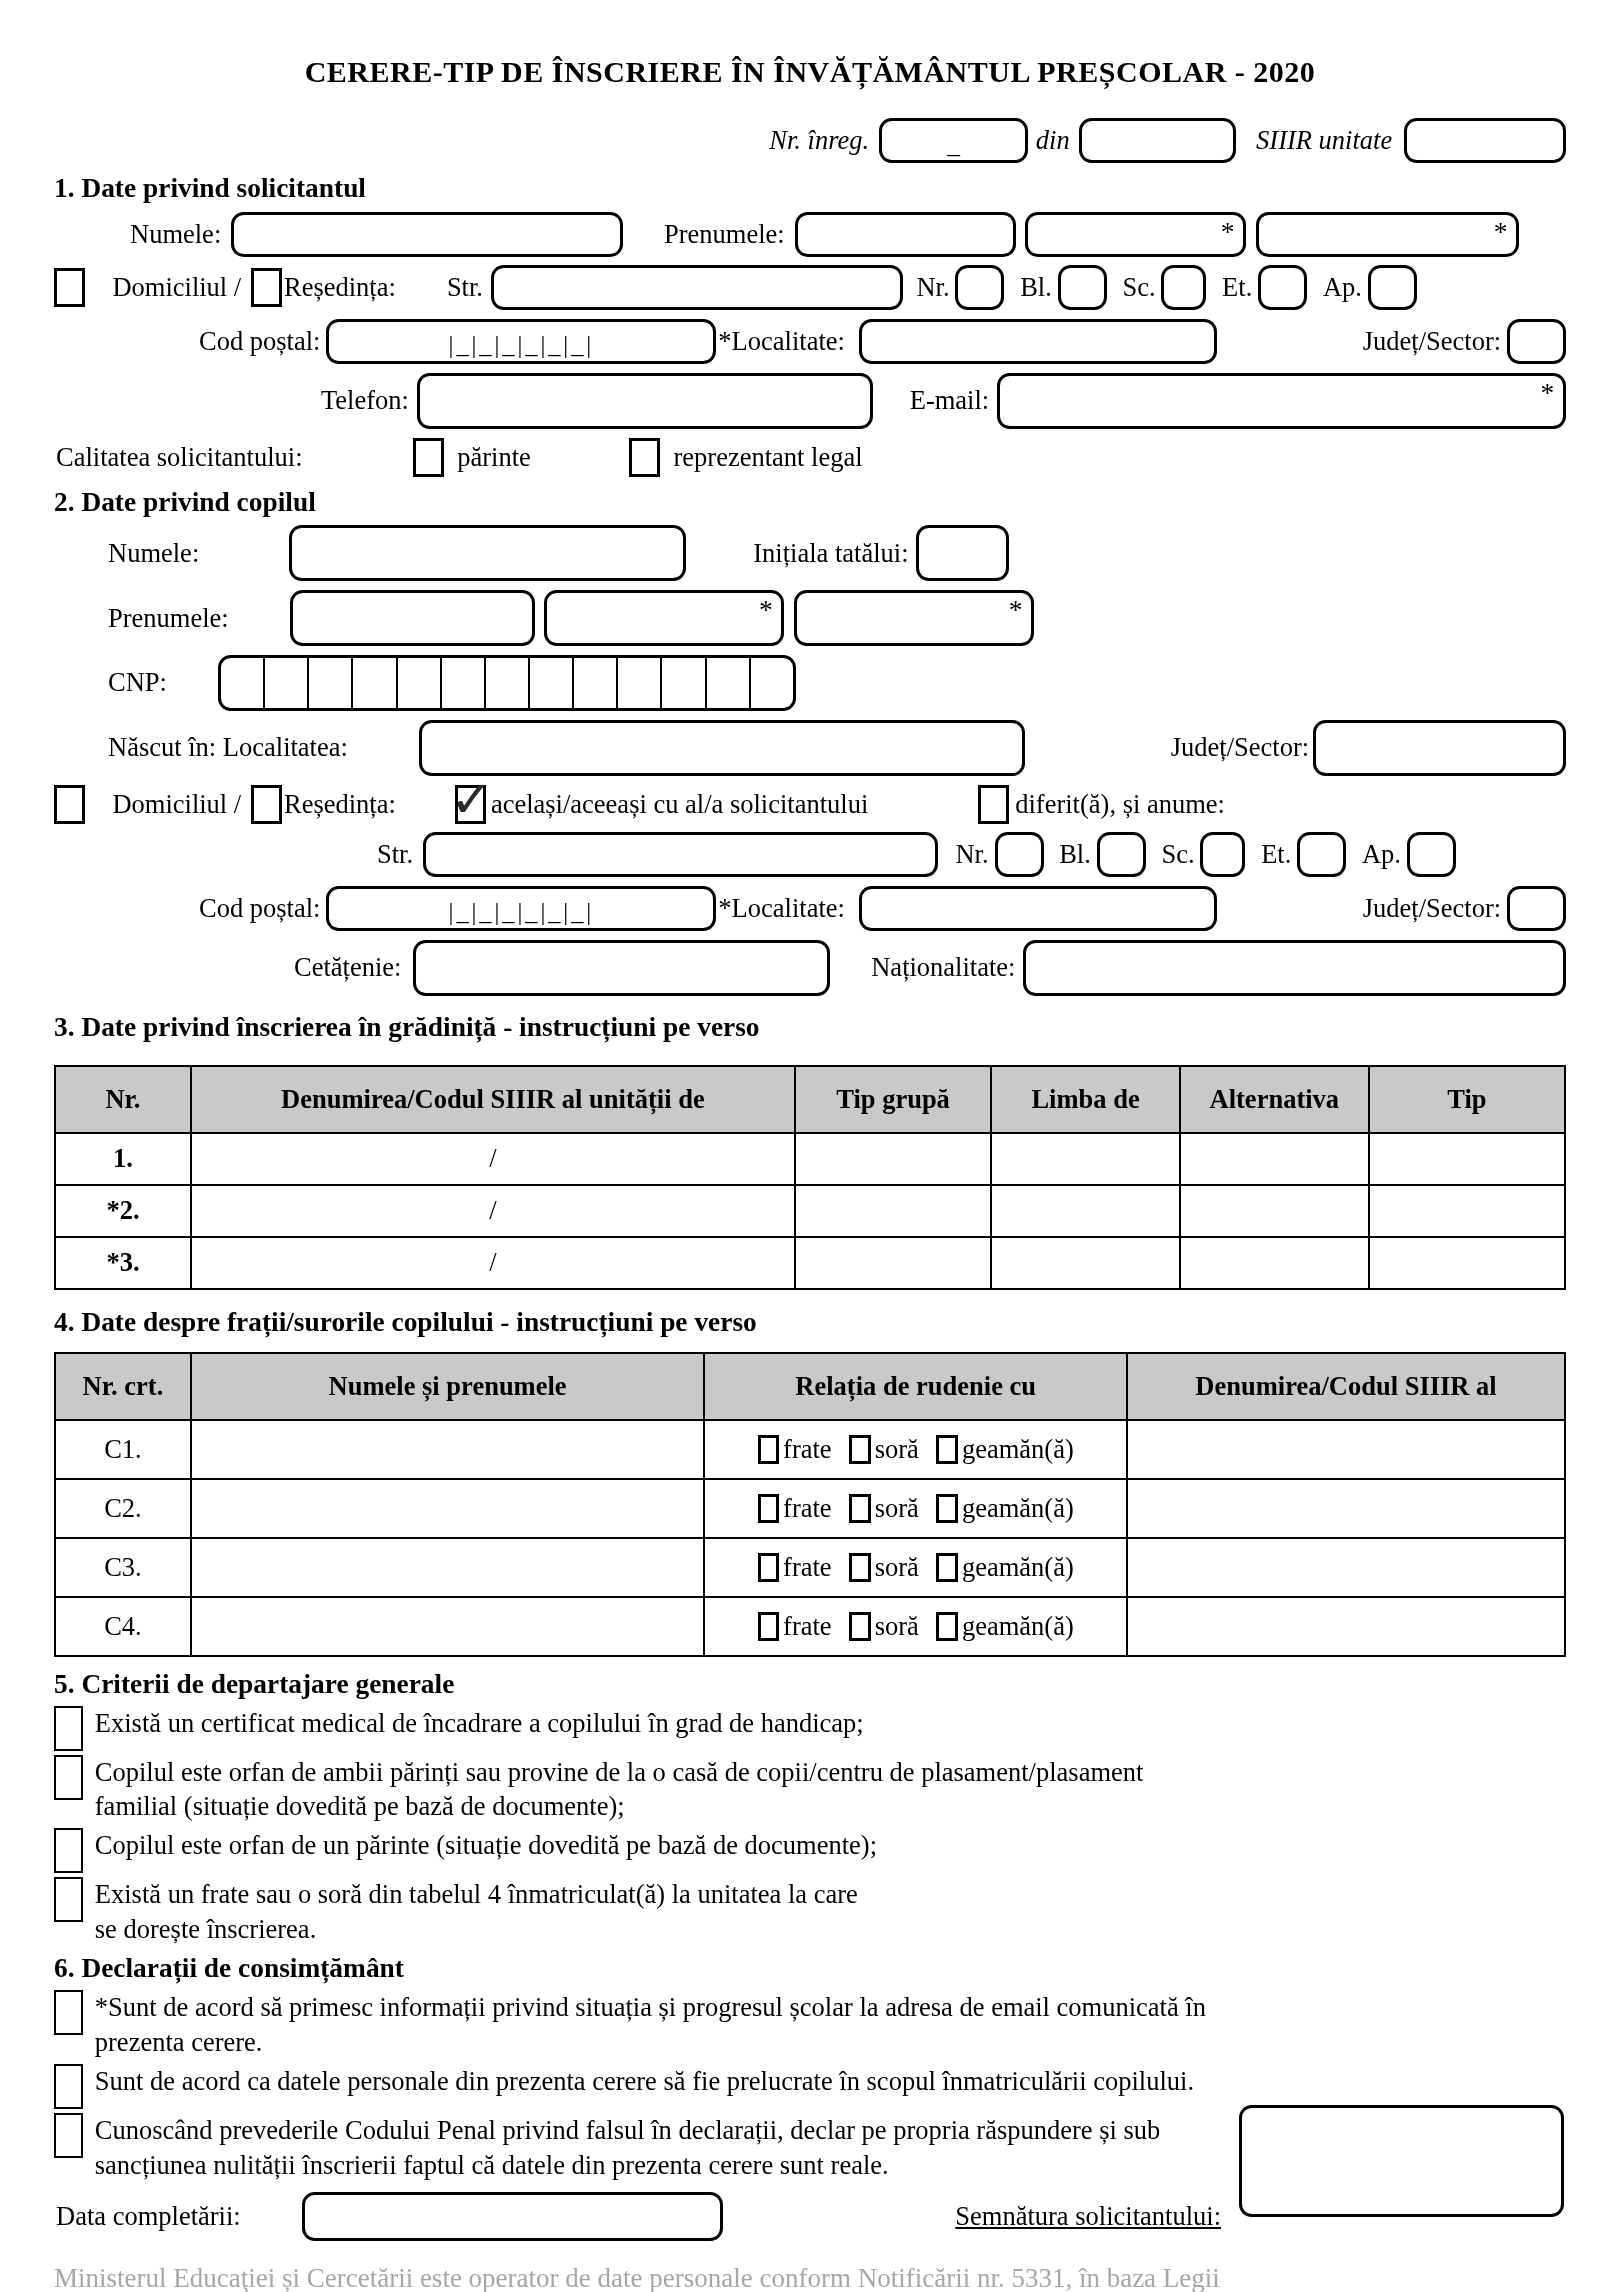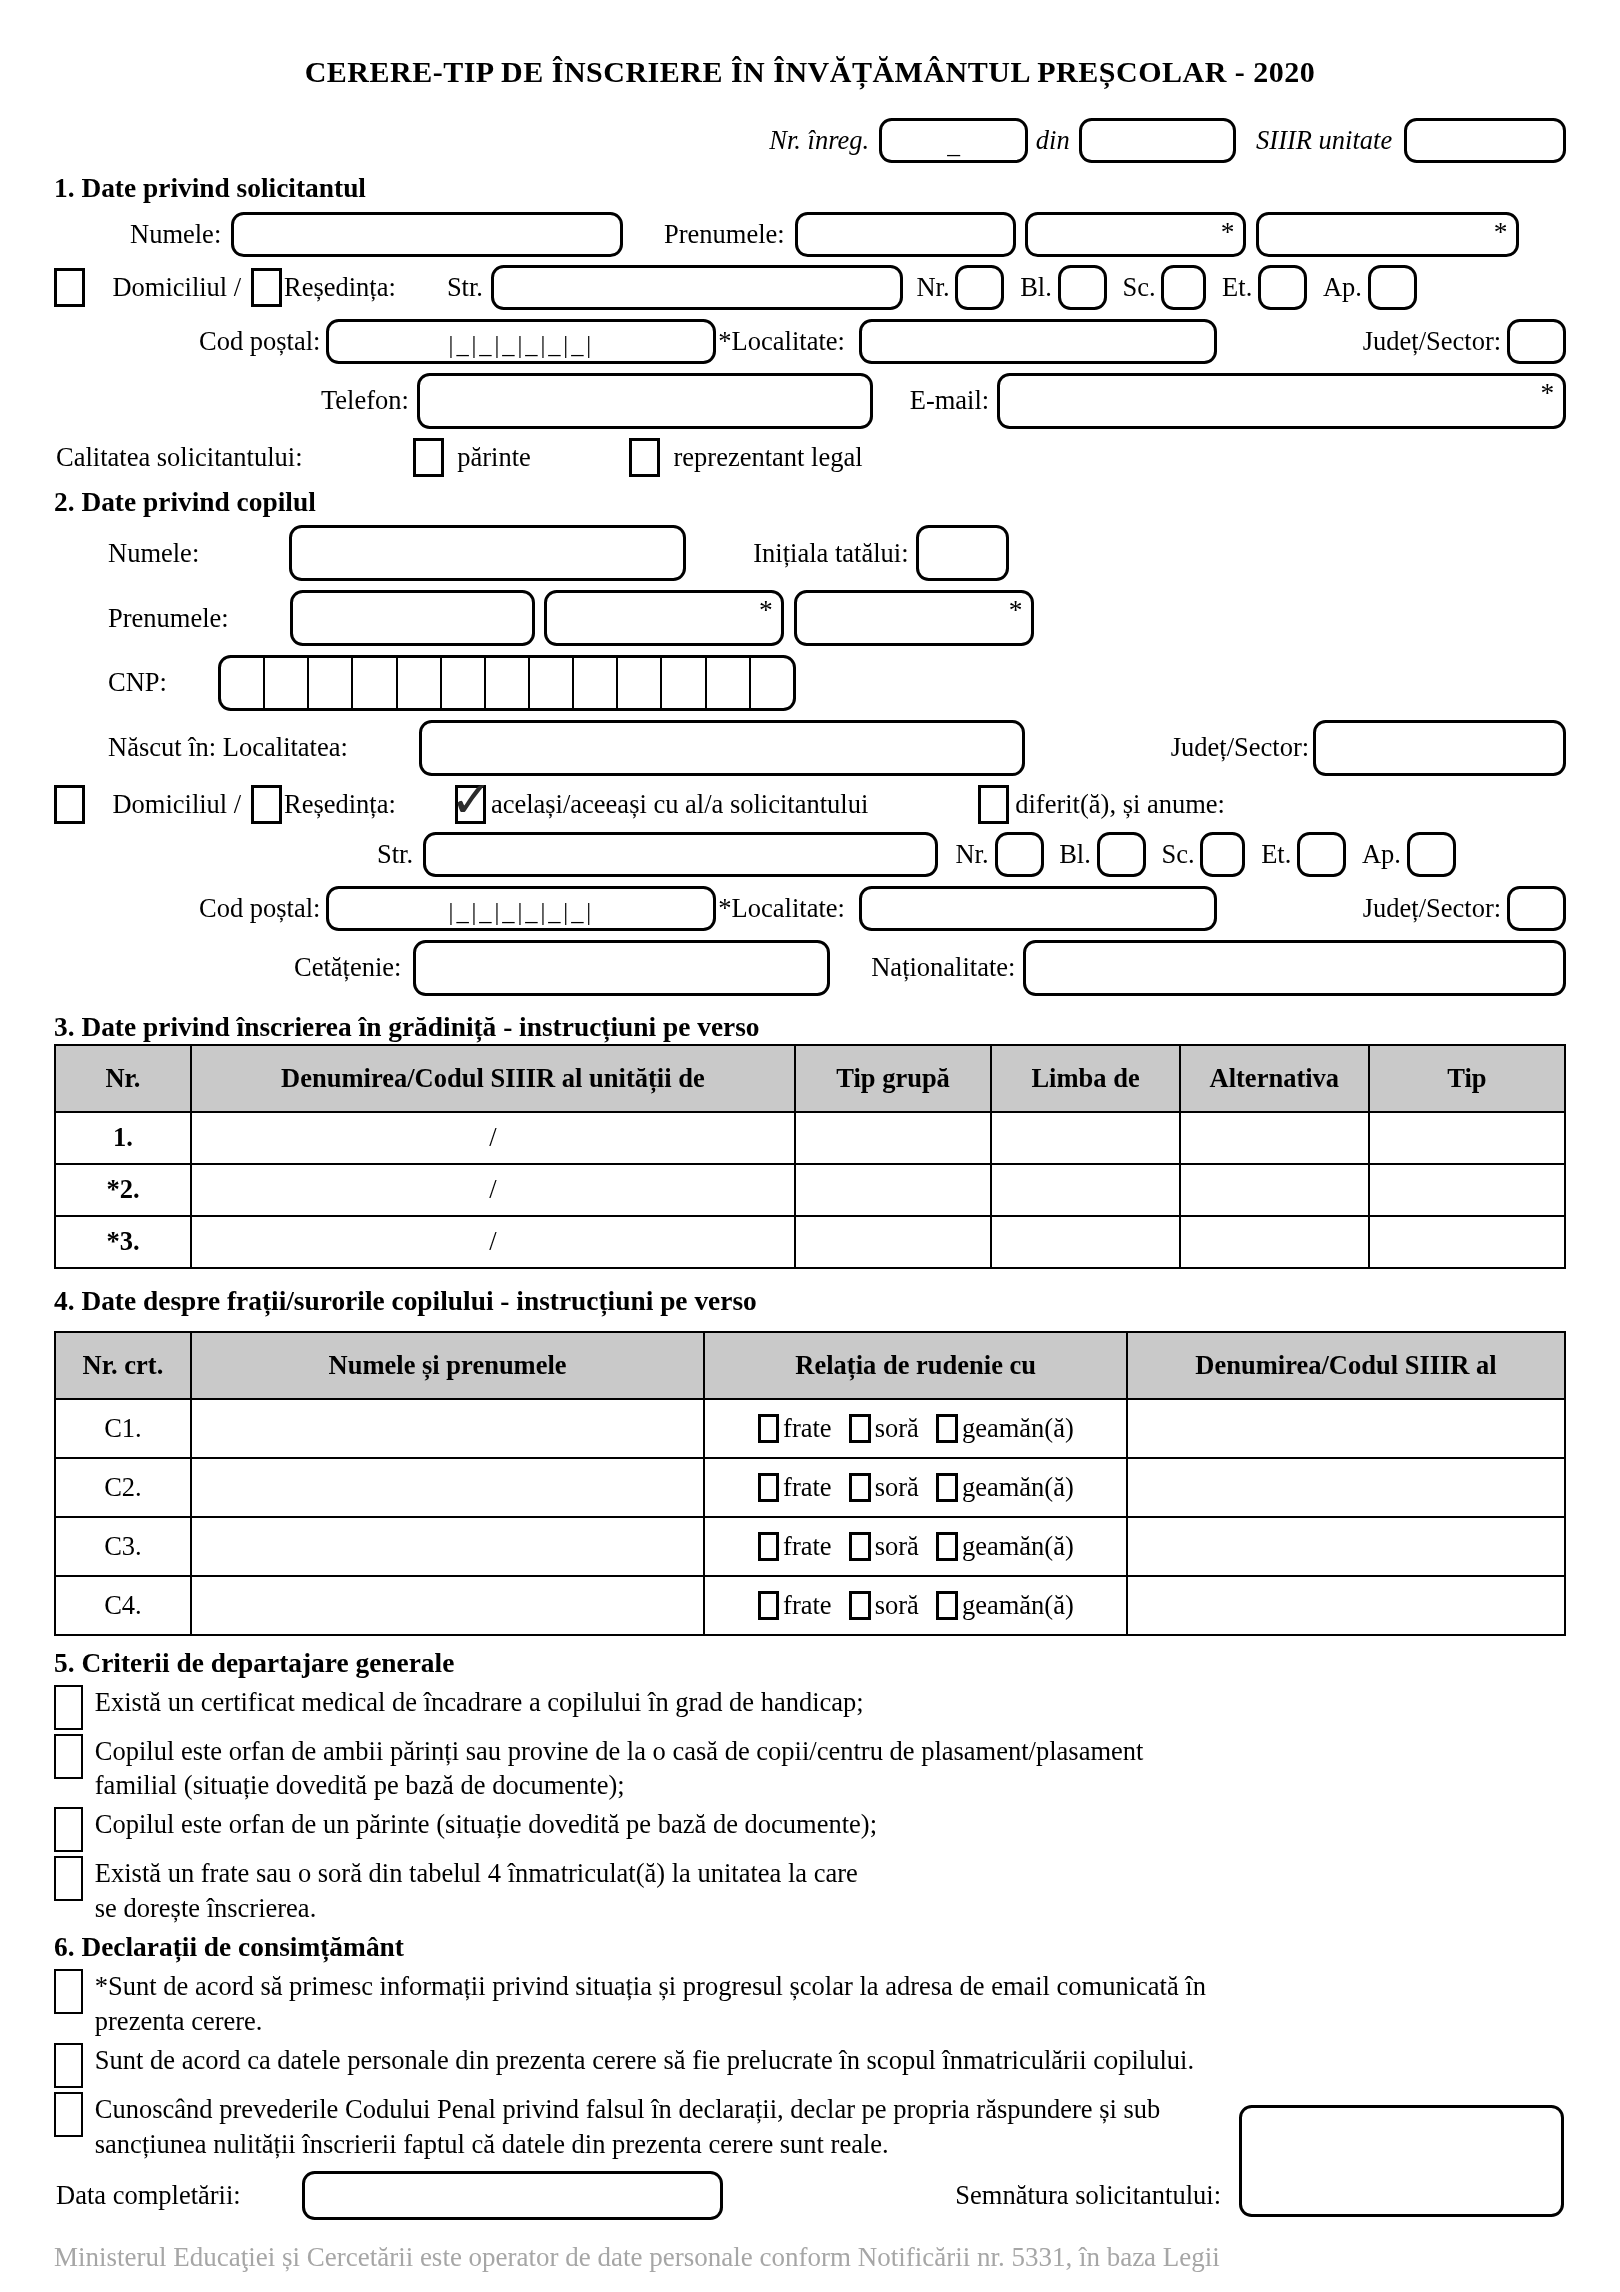--- a/index.html
+++ b/index.html
@@ -244,21 +244,21 @@
     <div class="fbox" style="width:59px;margin-left:5.9px;"></div>
   </div>
 
   <div class="row">
     <span class="lbl" style="margin-left:240px;">Cetățenie:</span>
     <div class="fbox tall" style="width:417px;margin-left:11.8px;"></div>
     <span class="lbl" style="margin-left:41px;">Naționalitate:</span>
     <div class="fbox tall grow" style="margin-left:7.8px;"></div>
   </div>
 
-  <div class="sechead" style="margin-top:15.7px;margin-bottom:1px;">3. Date privind înscrierea în grădiniță - instrucțiuni pe verso</div>
+  <div class="sechead" style="margin-top:15.7px;margin-bottom:22px;">3. Date privind înscrierea în grădiniță - instrucțiuni pe verso</div>
 
   <table class="t3">
     <colgroup>
         <col style="width:9%">
         <col style="width:40%">
         <col style="width:13%">
         <col style="width:12.5%">
         <col style="width:12.5%">
         <col style="width:13%">
       </colgroup>
@@ -423,21 +423,21 @@
   </div>
   <div class="citem">
     <span class="cb tallcb"></span>
     <span class="citem-text">Cunoscând prevederile Codului Penal privind falsul în declarații, declar pe propria răspundere și sub
 sancțiunea nulității înscrierii faptul că datele din prezenta cerere sunt reale.</span>
   </div>
 
   <div class="bottomrow">
     <span class="lbl" style="margin-left:2px;">Data completării:</span>
     <div class="fbox" style="width:421px;height:49px;margin-left:61px;"></div>
-    <span class="lbl mlauto" style="margin-right:345px;">Semnătura solicitantului:</span>
+    <span class="lbl mlauto" style="margin-right:345px;text-decoration:underline;">Semnătura solicitantului:</span>
   </div>
 
   <div class="footer-note">Ministerul Educaţiei și Cercetării este operator de date personale conform Notificării nr. 5331, în baza Legii</div>
 
 </div>
 
 <div class="sigbox"></div>
 
 
 </body></html>

